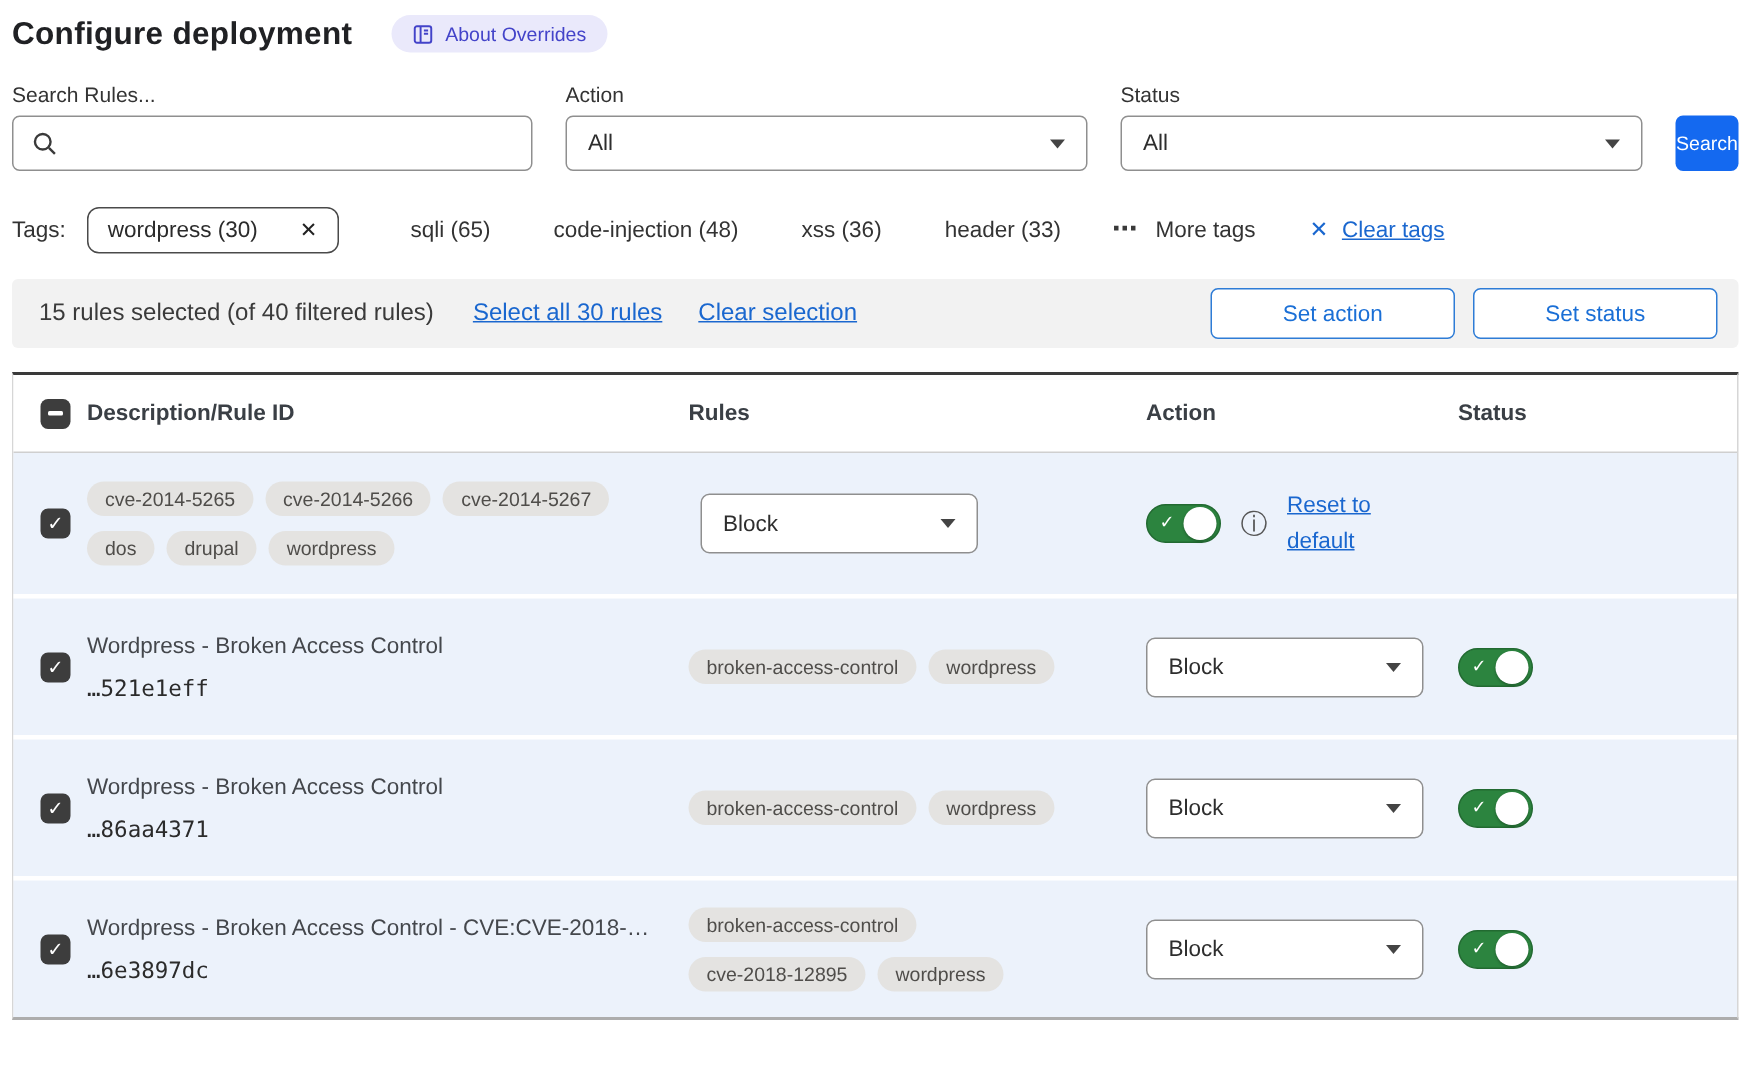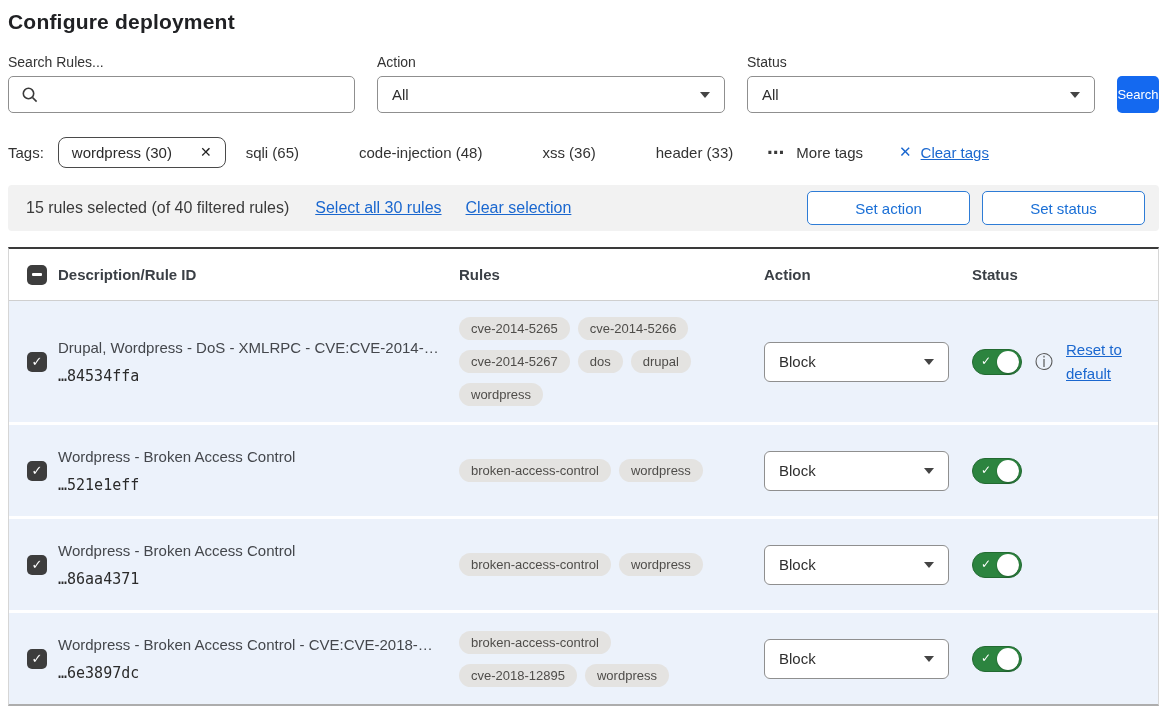--- a/index.html
+++ b/index.html
@@ -55,21 +55,21 @@
   
   .tagsbar { display: flex; align-items: center; margin-top: 22px; height: 34px; }
   .tags-label { font-size: 15px; color: #333; }
   .selected-tag {
     display: inline-flex; align-items: center; gap: 28px;
     border: 1px solid #4a4a4a; border-radius: 8px;
     padding: 6px 13px; font-size: 15px; color: #2b2b2b;
     margin-left: 14px; cursor: pointer; background: #fff;
   }
   .selected-tag .x { font-size: 14px; color: #222; }
-  .tag-options { display: inline-flex; align-items: center; gap: 60px; margin-left: 20px; text-align: center; }
+  .tag-options { display: inline-flex; align-items: center; gap: 42px; margin-left: 48px; text-align: center; }
   .tag-option { font-size: 15px; color: #333; cursor: pointer; }
   .more-tags { display: inline-flex; align-items: center; gap: 11px; margin-left: 34px; font-size: 15px; color: #333; cursor: pointer; }
   .more-tags .dots { font-size: 17px; font-weight: 700; color: #3a3a3a; letter-spacing: 1px; }
   .clear-tags { display: inline-flex; align-items: center; gap: 9px; margin-left: 36px; color: #1a67cf; font-size: 15px; cursor: pointer; }
   .clear-tags .x { font-size: 15px; }
   .clear-tags .link { text-decoration: underline; }
 
   
   .selbar {
     margin-top: 16px; height: 46px; background: #f2f2f2; border-radius: 4px;
@@ -144,20 +144,29 @@
     width: 60px; line-height: 24px; cursor: pointer; display: inline-block;
   }
 </style>
 </head>
 <body>
 
 <div class="page">
 
   <div class="page-header">
     <h1 class="page-title">Configure deployment</h1>
+    <span class="badge">
+      <svg width="14" height="14" viewBox="0 0 14 14" fill="none" stroke="#4343c9" stroke-width="1.3">
+        <rect x="1.5" y="1.5" width="11" height="11" rx="1.5"></rect>
+        <line x1="5.4" y1="1.5" x2="5.4" y2="12.5"></line>
+        <line x1="7.6" y1="4.3" x2="10.4" y2="4.3"></line>
+        <line x1="7.6" y1="6.5" x2="10.4" y2="6.5"></line>
+      </svg>
+      <span>About Overrides</span>
+    </span>
   </div>
 
   <div class="filters">
     <div class="filter">
       <label class="filter-label">Search Rules...</label>
       <div class="searchbox">
         <svg width="18" height="18" viewBox="0 0 18 18" fill="none" stroke="#3a3a3a" stroke-width="1.6">
           <circle cx="7.5" cy="7.5" r="5.2"></circle>
           <line x1="11.6" y1="11.6" x2="15.6" y2="15.6"></line>
         </svg>
@@ -225,24 +234,20 @@
       <div class="th pad">Action</div>
       <div class="th pad">Status</div>
     </div>
 
     <div class="trow row-grid">
       <div class="cb-cell">
         <span class="checkbox">
           <span>✓</span>
         </span>
       </div>
-      <div class="desc-cell">
-        <div class="desc-title">Drupal, Wordpress - DoS - XMLRPC - CVE:CVE-2014-…</div>
-        <div class="rule-id">…84534ffa</div>
-      </div>
       <div class="tags-cell">
           <span class="chip">cve-2014-5265</span>
           <span class="chip">cve-2014-5266</span>
           <span class="chip">cve-2014-5267</span>
           <span class="chip">dos</span>
           <span class="chip">drupal</span>
           <span class="chip">wordpress</span>
         </div>
       <div class="action-cell">
         <div class="select row-select">

